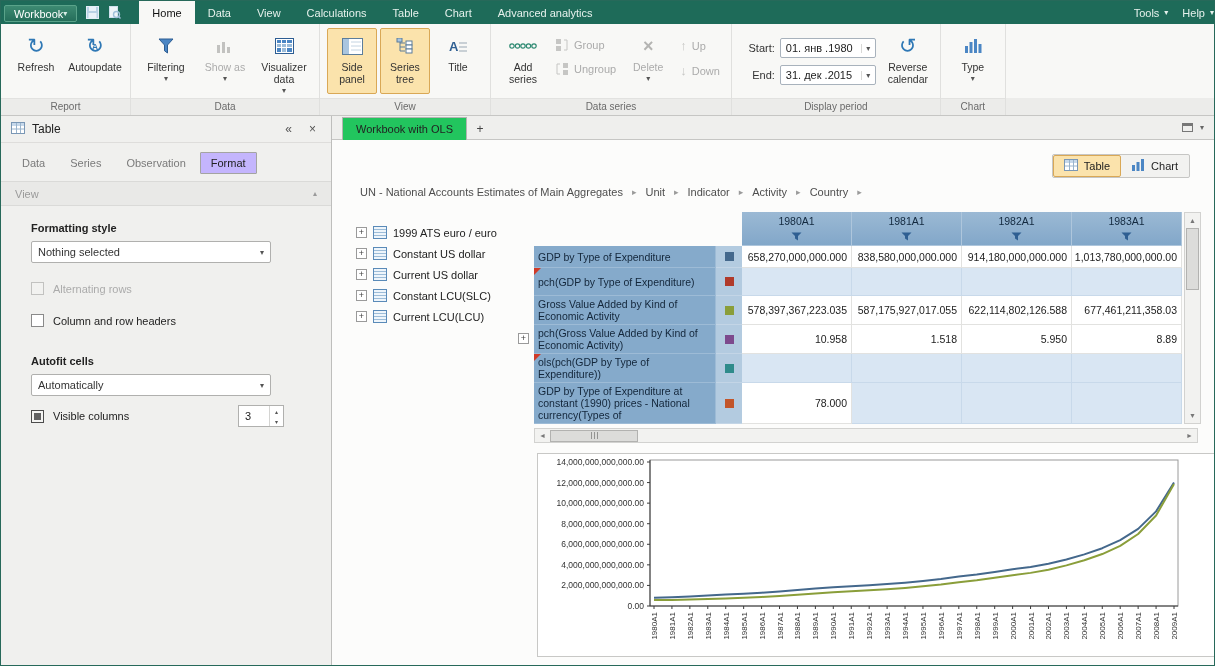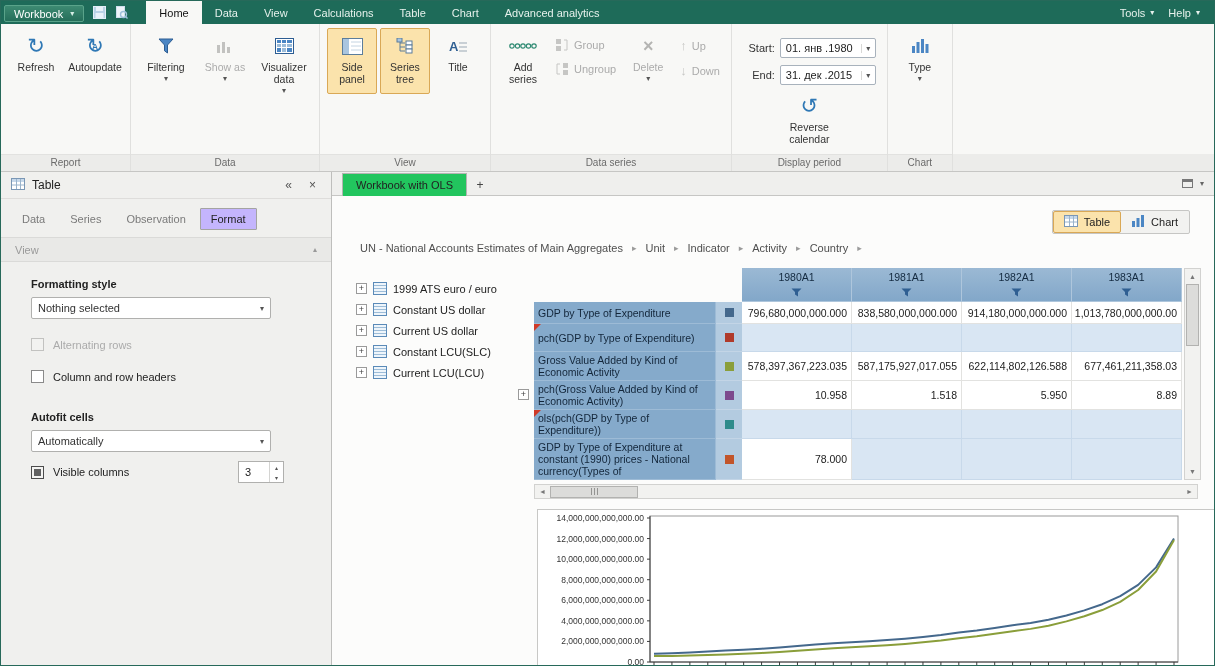--- a/index.html
+++ b/index.html
@@ -1,47 +1,47 @@
 <!DOCTYPE html>
 <html><head>
 <meta charset="utf-8">
 <style>
 *{margin:0;padding:0;box-sizing:border-box;}
 html,body{width:1215px;height:666px;overflow:hidden;font-family:"Liberation Sans",sans-serif;font-size:11px;color:#222;background:#fff;}
 .app{width:1215px;height:666px;display:flex;flex-direction:column;border:1px solid #27695a;}
 
 .titlebar{flex:0 0 23px;background:#1e6b59;display:flex;align-items:stretch;color:#fff;}
-.wb-btn{margin:4px 4px 2px 3px;background:linear-gradient(#3d8a72,#256e5a);border:1px solid #5aa38a;border-radius:2px;display:flex;align-items:center;padding:0 9px;gap:7px;cursor:default;}
+.wb-btn{margin:4px 4px 2px 3px;background:linear-gradient(#3d8a72,#256e5a);border:1px solid #5aa38a;border-radius:2px;display:flex;align-items:center;padding:0 9px;cursor:default;}
 .wb-btn .caret{font-size:8px;color:#d8eee6;}
 .tb-icon{width:22px;display:flex;align-items:center;justify-content:center;}
 .menu-tabs{display:flex;margin-left:14px;}
 .menu-tab{padding:0 13px;display:flex;align-items:center;color:#e6f1ec;}
 .menu-tab.active{background:#f8f8f6;color:#111;}
-.tb-right{margin-left:auto;display:flex;align-items:center;gap:14px;padding-right:14px;}
+.tb-right{margin-left:auto;display:flex;align-items:center;gap:14px;}
 .tb-menu{display:flex;align-items:center;gap:5px;color:#e6f1ec;}
 .tb-menu .caret{font-size:8px;}
 
 .ribbon{flex:0 0 92px;display:flex;background:linear-gradient(to top,#ececea 0,#ececea 17px,#f8f8f6 17px,#f8f8f6 100%);border-bottom:1px solid #c6c6c4;}
 .rgroup{display:flex;flex-direction:column;border-right:1px solid #e0e0de;}
 .rbuttons{flex:1;display:flex;align-items:flex-start;padding:4px 7px 0;gap:3px;}
 .rgroup-label{height:17px;text-align:center;color:#6a6a6a;font-size:10px;line-height:16px;padding:0 8px;border-top:1px solid #e2e2e0;}
 .rbtn{width:56px;display:flex;flex-direction:column;align-items:center;padding:4px 2px 2px;border:1px solid transparent;border-radius:2px;min-height:66px;}
 .rbtn.narrow{width:50px;}
 .rbtn.toggled{background:#fbe3ac;border-color:#d9a856;}
 .ricon{height:26px;display:flex;align-items:center;justify-content:center;font-size:21px;color:#2f78b5;position:relative;}
 .ricon.gray{color:#b4b4b2;}
 .auto-a{position:absolute;font-size:9px;font-weight:bold;color:#2f78b5;top:9px;left:50%;transform:translateX(-50%);}
 .rlabel{font-size:10.5px;text-align:center;line-height:12px;color:#333;margin-top:2px;}
 .rbtn.disabled .rlabel{color:#ababab;}
 .rbtn .caret{font-size:8px;color:#555;margin-top:1px;}
 .rcol{display:flex;flex-direction:column;gap:10px;padding:10px 4px 0;}
 .rsmall{display:flex;align-items:center;gap:5px;color:#333;}
 .rsmall.disabled{color:#ababab;}
 .rsmall-icon{display:flex;align-items:center;}
-.period-wrap{display:flex;align-items:center;flex-direction:column;}
+.period-wrap{display:flex;align-items:flex-start;}
 .period{display:flex;flex-direction:column;padding:10px 4px 0 6px;gap:7px;}
 .period-row{display:flex;align-items:center;gap:5px;}
 .period-label{width:30px;text-align:right;color:#333;}
 .date-field{width:96px;height:20px;background:#fff;border:1px solid #a8b2bc;border-radius:2px;display:flex;align-items:center;}
 .date-text{flex:1;padding:0 5px;white-space:nowrap;}
 .date-caret{width:14px;text-align:center;font-size:8px;color:#555;border-left:1px solid #d8d8d6;}
 .rgroup-filler{flex:1;border-right:none;}
 
 .content{flex:1;display:flex;min-height:0;}
 
@@ -532,21 +532,21 @@
                       <path d="M0.5 0.5 h10 l-3.5 3.5 v4.5 l-3 -2 v-2.5 z" fill="#2f5f92"></path>
                     </svg></span>
                 </div>
               </div>
               <div class="t-row">
                 <div class="t-gutter"></div>
                 <div class="t-rowhead" style="min-height: 22px;">GDP by Type of Expenditure</div>
                 <div class="t-legend">
                   <span class="t-sq" style="background: rgb(68, 104, 140);"></span>
                 </div>
-                <div class="t-cell">796,680,000,000.000</div>
+                <div class="t-cell">658,270,000,000.000</div>
                 <div class="t-cell">838,580,000,000.000</div>
                 <div class="t-cell">914,180,000,000.000</div>
                 <div class="t-cell">1,013,780,000,000.00</div>
               </div>
               <div class="t-row">
                 <div class="t-gutter"></div>
                 <div class="t-rowhead flag" style="min-height: 28px;">pch(GDP by Type of Expenditure)</div>
                 <div class="t-legend">
                   <span class="t-sq" style="background: rgb(176, 58, 42);"></span>
                 </div>

